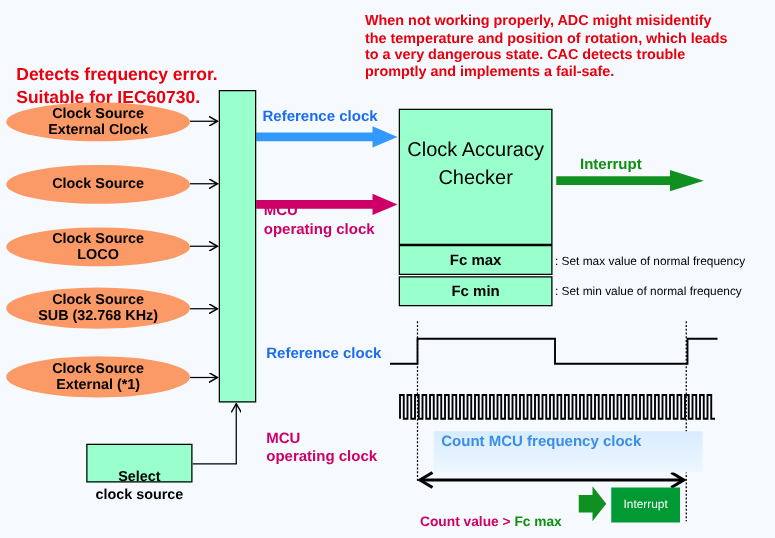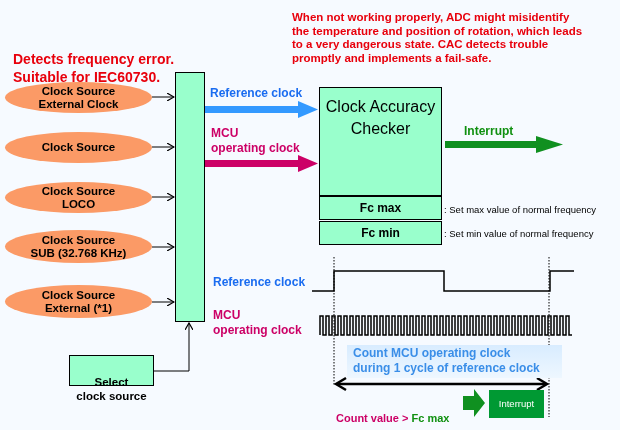--- a/index.html
+++ b/index.html
@@ -3,25 +3,25 @@
 <meta charset="utf-8">
 <style>
   html,body{margin:0;padding:0;}
   body{width:620px;height:430px;background:#f6faff;position:relative;overflow:hidden;font-family:"Liberation Sans",sans-serif;}
   .abs{position:absolute;}
   .red{color:#e8000c;font-weight:bold;}
   .note{left:292px;top:11px;font-size:11.5px;line-height:13.5px;width:330px;}
   .detect{left:13px;top:26px;font-size:14px;line-height:18px;margin-top:24px;}
   .ellipse{position:absolute;left:5px;width:147px;height:31px;border-radius:50%;background:#fb9a66;font-weight:bold;font-size:11.5px;line-height:13px;text-align:center;color:#000;display:flex;flex-direction:column;justify-content:center;}
   .mux{left:175px;top:72px;width:28px;height:248px;background:#99ffcc;border:1px solid #000;}
-  .cac{left:319px;top:87px;width:123px;height:109px;background:#99ffcc;border:1px solid #000;text-align:center;font-size:16px;line-height:22px;padding-top:8px;box-sizing:border-box;}
+  .cac{left:319px;top:87px;width:123px;height:109px;background:#99ffcc;border:1px solid #000;text-align:center;font-size:16px;line-height:22px;padding-top:22px;box-sizing:border-box;}
   .fc{left:319px;width:123px;height:24px;background:#99ffcc;border:1px solid #000;box-sizing:border-box;text-align:center;font-weight:bold;font-size:12px;line-height:22px;}
   .fcnote{left:444px;font-size:9.5px;color:#000;}
   .lbl-blue{color:#1a6cf0;font-weight:bold;font-size:12px;}
-  .lbl-mag{color:#cc0066;font-weight:bold;font-size:12px;line-height:15px;}
+  .lbl-mag{color:#cc0066;font-weight:bold;font-size:12px;line-height:15px;margin-top:35px;}
   .lbl-green{color:#109010;font-weight:bold;font-size:12px;}
   .select{left:69px;top:355px;width:85px;height:31px;background:#99ffcc;border:1px solid #000;box-sizing:border-box;text-align:center;font-weight:bold;font-size:11.5px;line-height:14px;padding-top:19px;}
   .count-box{left:347px;top:345px;width:215px;height:33px;background:linear-gradient(#d8ecff,#eef7ff);color:#3a8ee8;font-weight:bold;font-size:12px;line-height:15px;padding-left:6px;box-sizing:border-box;padding-top:1px;}
   .cond{left:336px;top:393px;font-size:11px;font-weight:bold;line-height:13px;margin-top:19px;}
   .intr-box{left:489px;top:390px;width:55px;height:28px;background:#009933;color:#fff;font-size:9.5px;text-align:center;line-height:28px;}
   svg{position:absolute;left:0;top:0;}
 </style>
 </head>
 <body>
 
@@ -125,19 +125,18 @@
 <div class="abs fc" style="top:221px;">Fc min</div>
 <div class="abs fcnote" style="top:204px;">: Set max value of normal frequency</div>
 <div class="abs fcnote" style="top:228px;">: Set min value of normal frequency</div>
 
 <div class="abs lbl-blue" style="left:213px;top:275px;">Reference clock</div>
 <div class="abs lbl-mag" style="left:213px;top:308px;">
   <div>MCU</div>
   <div>operating clock</div>
 </div>
 <div class="abs count-box">
-  <div>Count MCU operating clock</div>
-  <div>during 1 cycle of reference clock</div>
+  <div>Count MCU frequency clock</div>
 </div>
 <div class="abs cond">
   <div><span style="color:#cc0066">Count value &gt; </span><span style="color:#109010">Fc max</span></div>
 </div>
 <div class="abs intr-box">Interrupt</div>
 
 </body></html>

